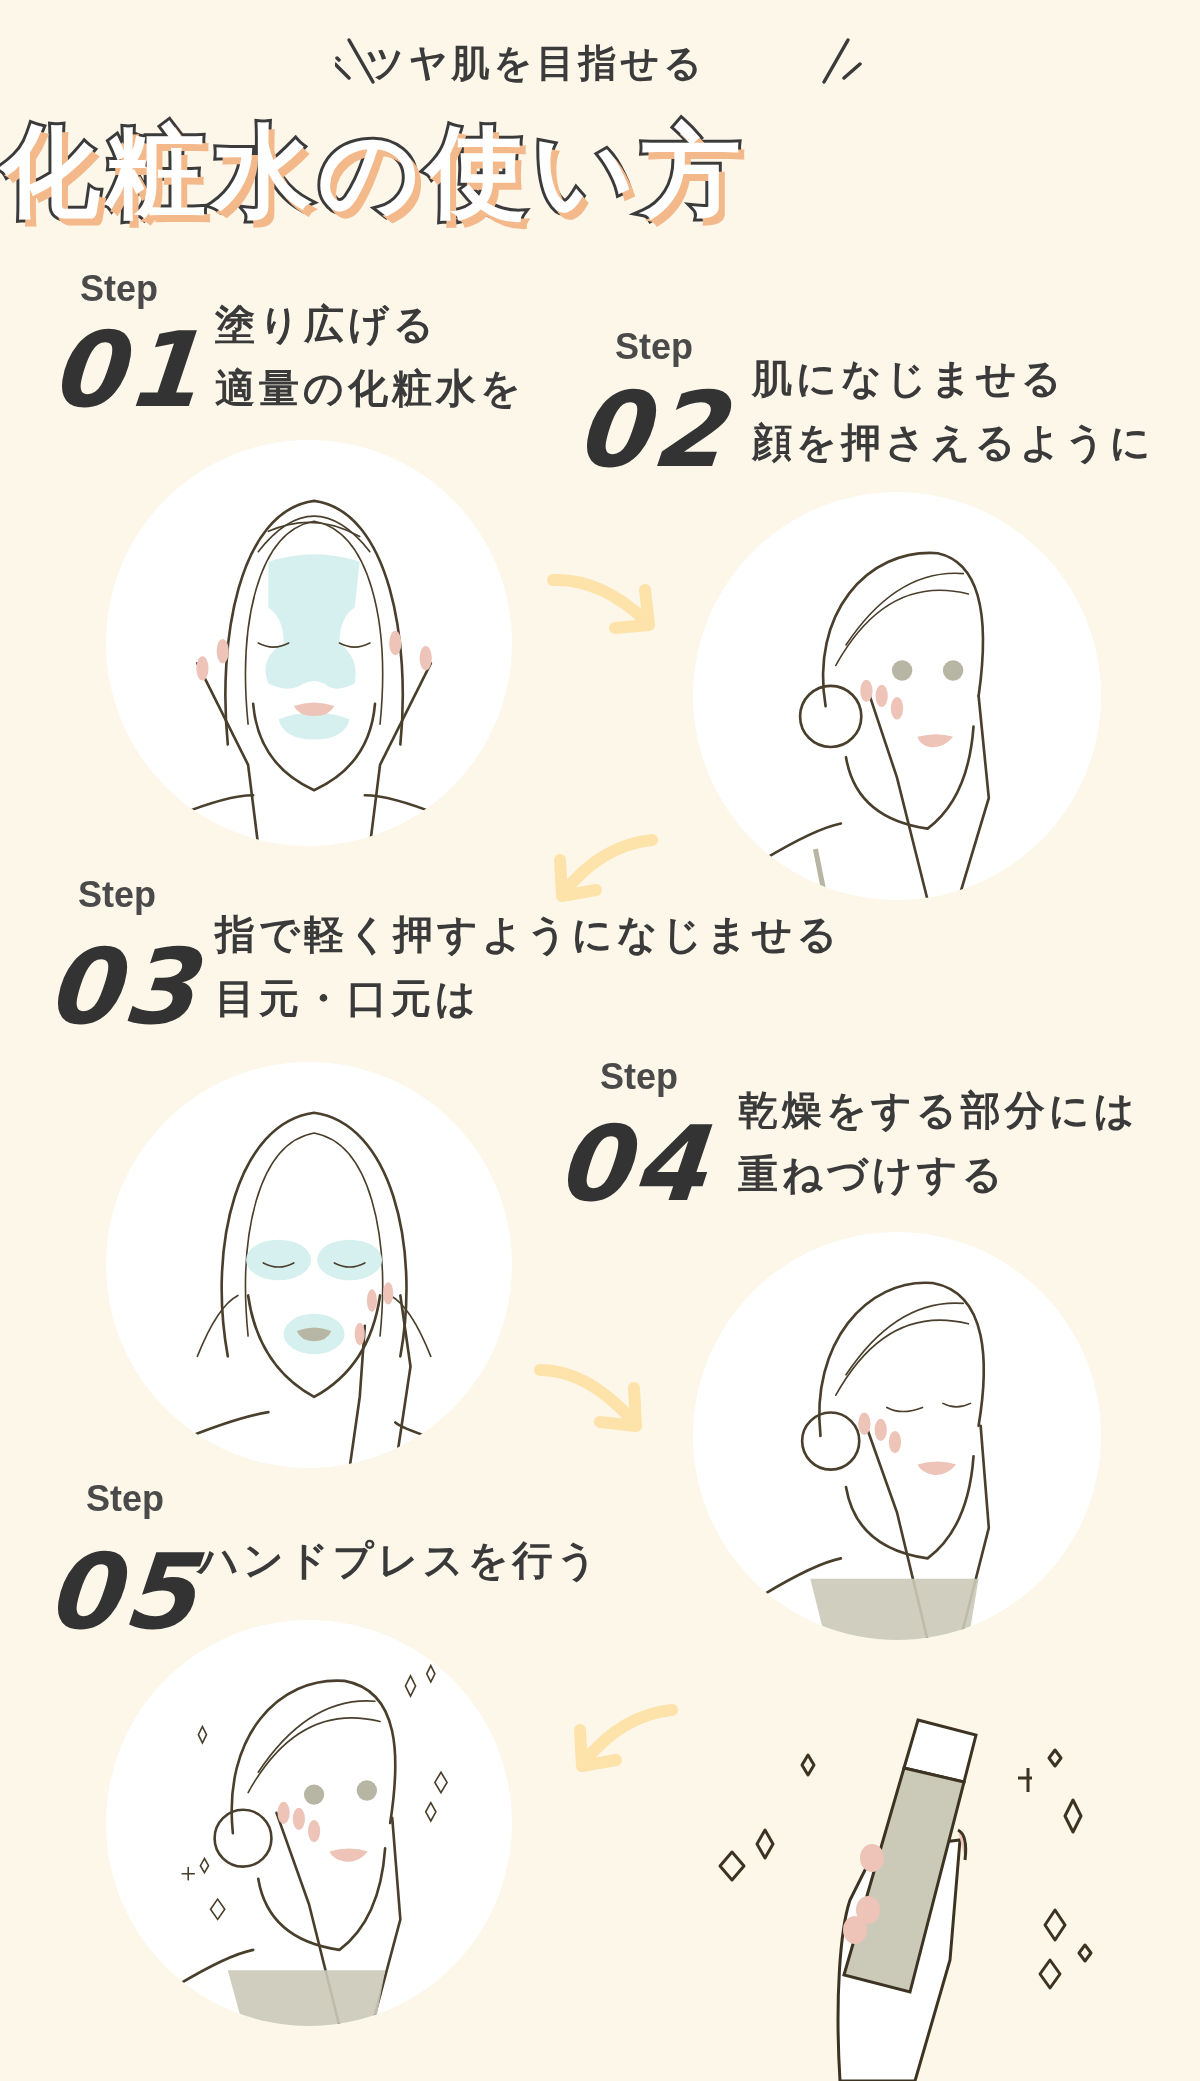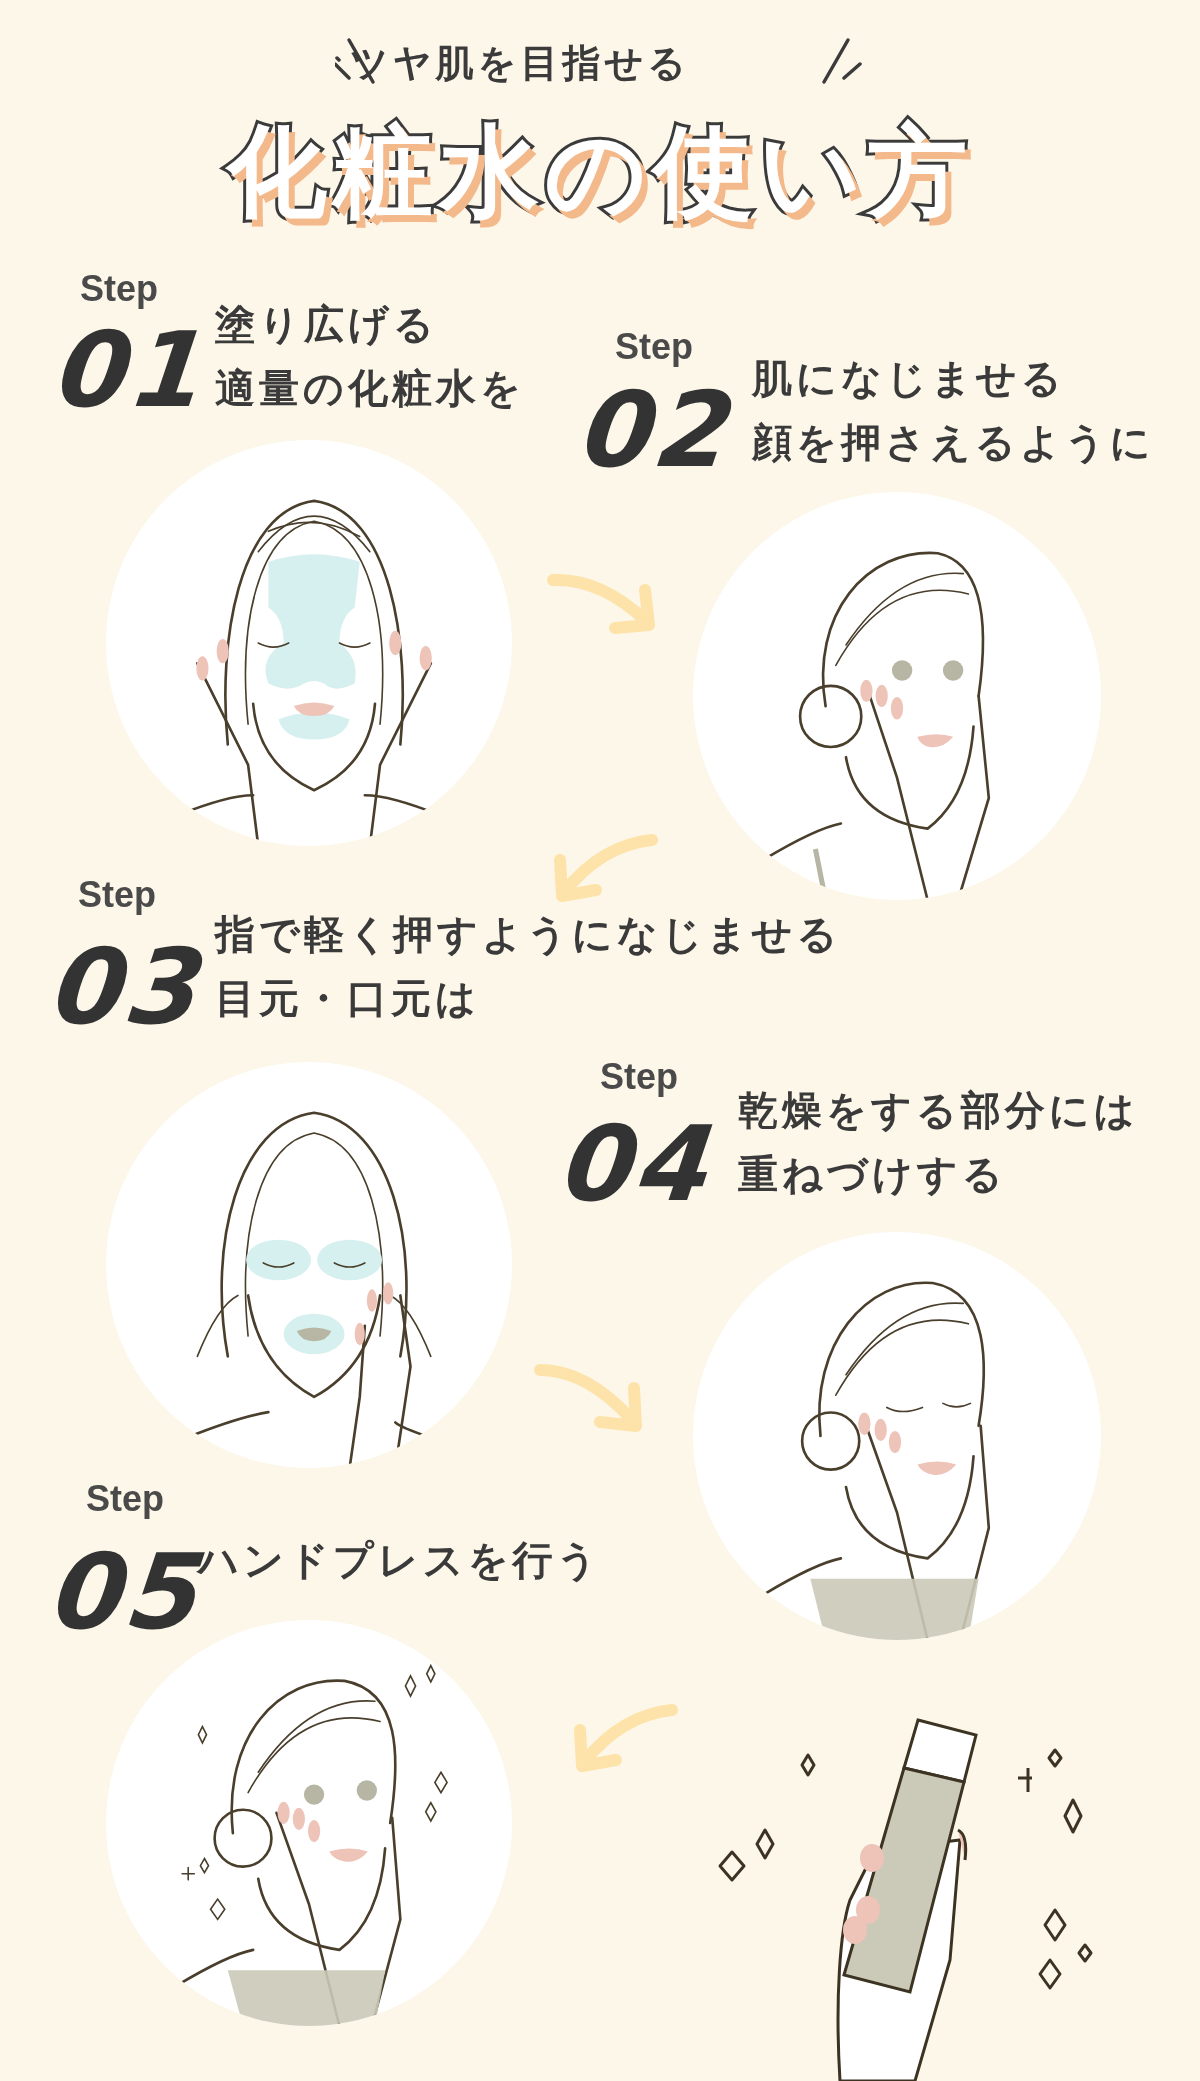--- a/index.html
+++ b/index.html
@@ -1,23 +1,23 @@
 <!DOCTYPE html>
 <html><head>
 <meta charset="utf-8">
 <style>
   * { box-sizing: border-box; margin: 0; padding: 0; }
   html, body { width: 1200px; height: 2081px; background: #fdf7ea; overflow: hidden; }
   body { position: relative; font-family: "DejaVu Sans", "Liberation Sans", sans-serif; color: #3a3a3a; }
   .abs { position: absolute; }
 
   
-  .subtitle { left: 0; width: 1040px; top: 38px; text-align: center; font-size: 38px; font-weight: bold; color: #3b3b3b; letter-spacing: 4px; }
+  .subtitle { left: 16px; width: 1040px; top: 38px; text-align: center; font-size: 38px; font-weight: bold; color: #3b3b3b; letter-spacing: 4px; }
   .deco { stroke: #3b3b3b; stroke-width: 3.5; stroke-linecap: round; fill: none; }
-  .title { left: 0; width: 1200px; top: 112px; text-align: center; font-size: 100px; font-weight: bold; color: #ffffff; letter-spacing: 6px;
+  .title { left: 0; width: 1200px; top: 112px; font-size: 100px; font-weight: bold; color: #ffffff; letter-spacing: 6px;
     -webkit-text-stroke: 6px #3b3b3b; paint-order: stroke fill;
     text-shadow: 6px 7px 0 #f3b98b; line-height: 1.2; }
 
   
   .step-word { font-family: "Liberation Sans", sans-serif; font-weight: bold; font-size: 36px; color: #4a4a4a; text-align: center; }
   .step-num { font-family: "DejaVu Sans", sans-serif; font-style: italic; font-weight: bold; font-size: 104px; color: #333; line-height: 1; letter-spacing: 4px; transform: skewX(-8deg); }
   .step-text { font-size: 40px; font-weight: bold; color: #3a3a3a; line-height: 64px; letter-spacing: 4px; }
 
   
   .circle { border-radius: 50%; background: #ffffff; overflow: hidden; }

